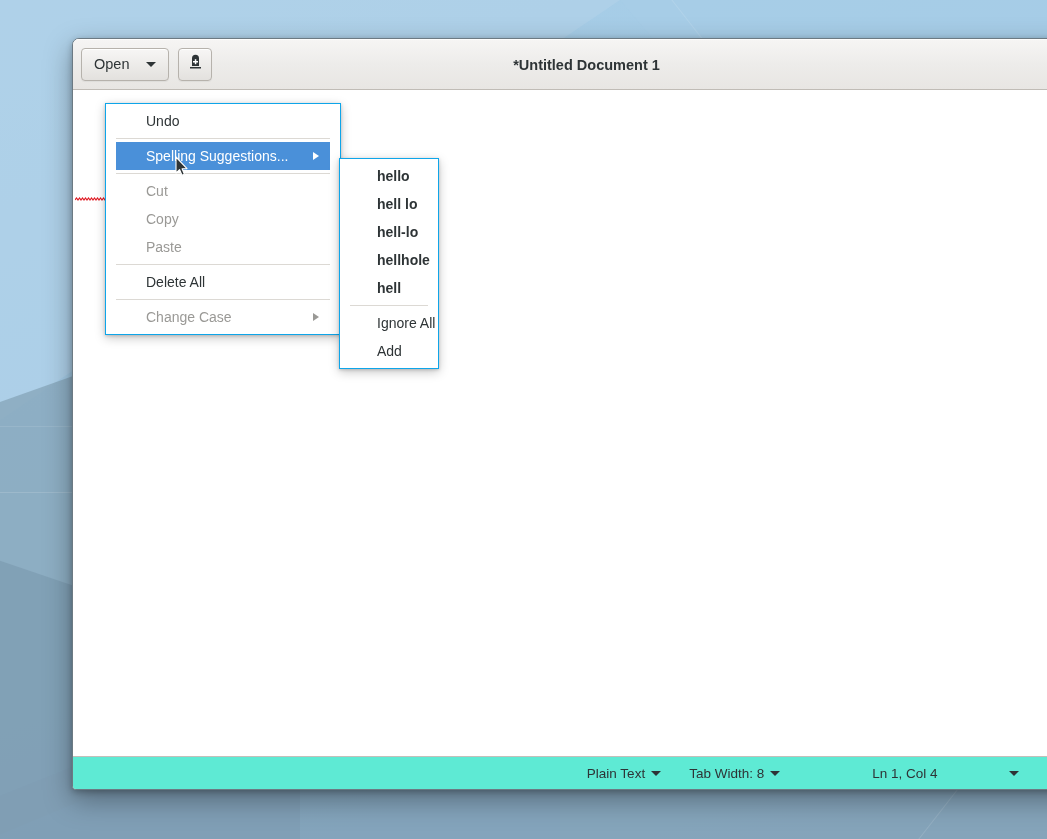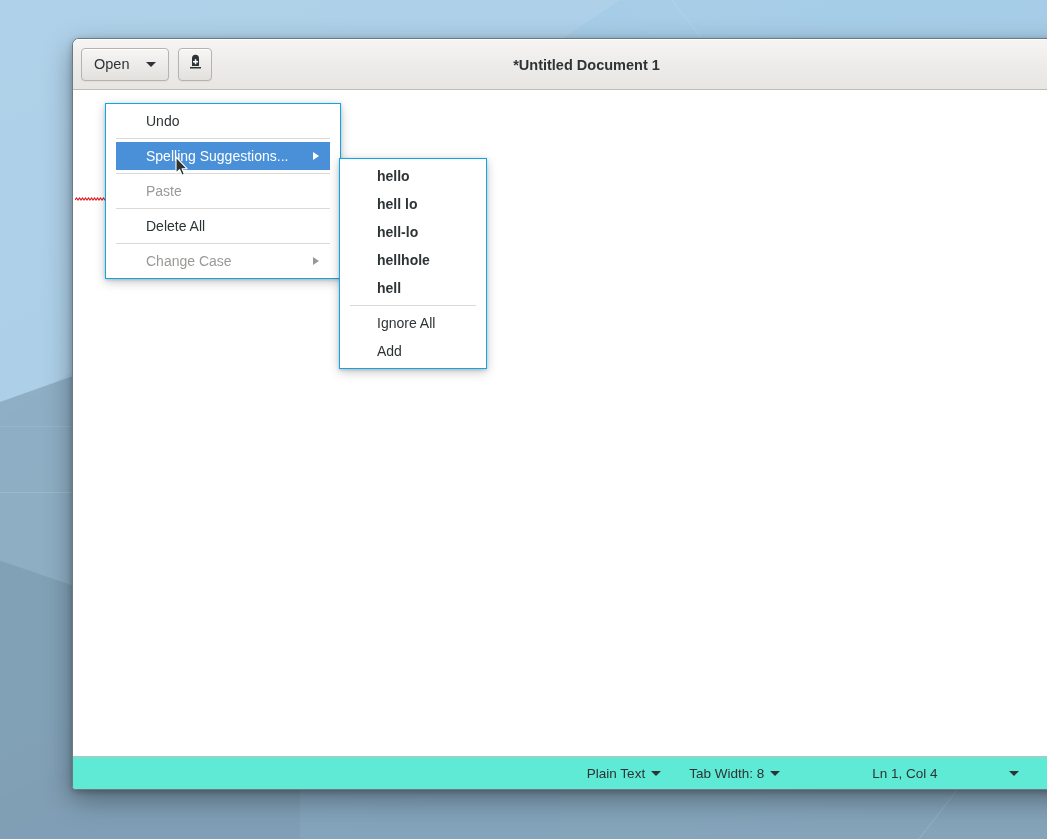--- a/index.html
+++ b/index.html
@@ -178,21 +178,21 @@
   
   .menu {
     position: absolute;
     background: #ffffff;
     border: 1px solid #0ea5e9;
     box-shadow: 0 3px 10px rgba(0,0,0,.22), 0 1px 3px rgba(0,0,0,.18);
     padding: 3px 10px;
     z-index: 50;
   }
   #context-menu { left: 105px; top: 103px; width: 236px; }
-  #submenu      { left: 339px; top: 158px; width: 148px; }
+  #submenu      { left: 339px; top: 158px; width: 100px; }
 
   .menu-item {
     position: relative;
     height: 28px;
     display: flex; align-items: center;
     padding: 0 12px 0 30px;
     font-size: 14px;
     color: #2e3436;
     cursor: default;
     white-space: nowrap;
@@ -310,20 +310,26 @@
     <div class="menu-item">
       <span>Undo</span>
     </div>
     <div class="menu-sep"></div>
     <div class="menu-item selected">
       <span>Spelling Suggestions...</span>
       <span class="submenu-arrow"></span>
     </div>
     <div class="menu-sep"></div>
     <div class="menu-item disabled">
+      <span>Cut</span>
+    </div>
+    <div class="menu-item disabled">
+      <span>Copy</span>
+    </div>
+    <div class="menu-item disabled">
       <span>Paste</span>
     </div>
     <div class="menu-sep"></div>
     <div class="menu-item">
       <span>Delete All</span>
     </div>
     <div class="menu-sep"></div>
     <div class="menu-item disabled">
       <span>Change Case</span>
       <span class="submenu-arrow"></span>

